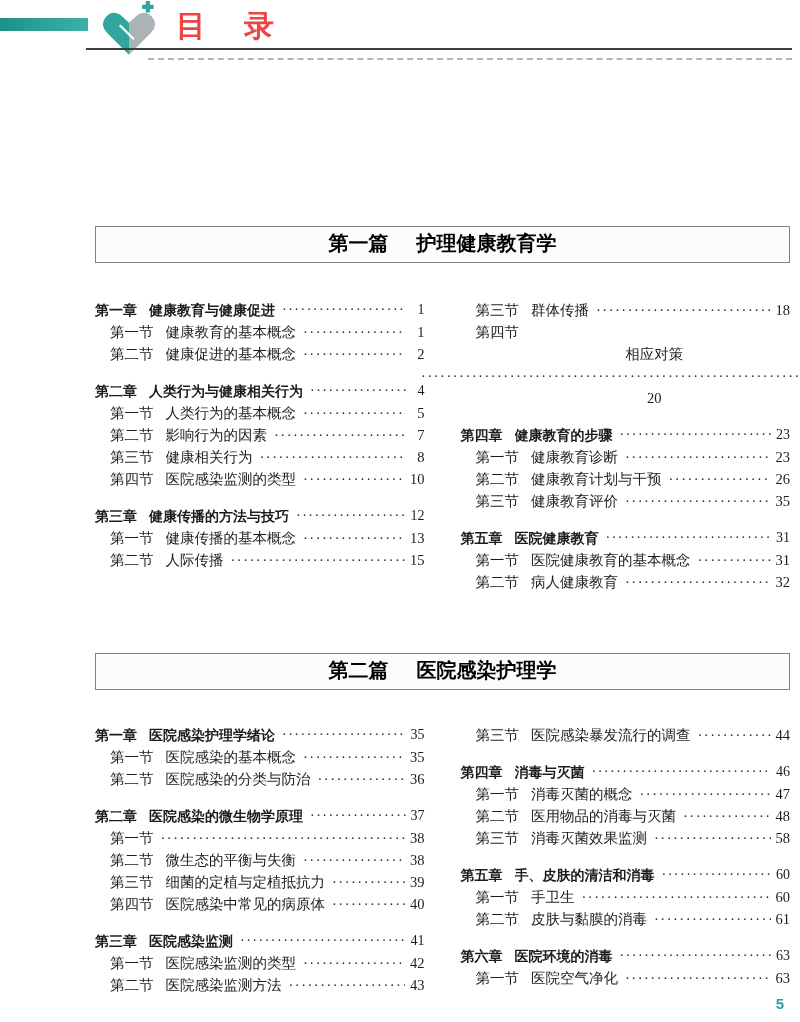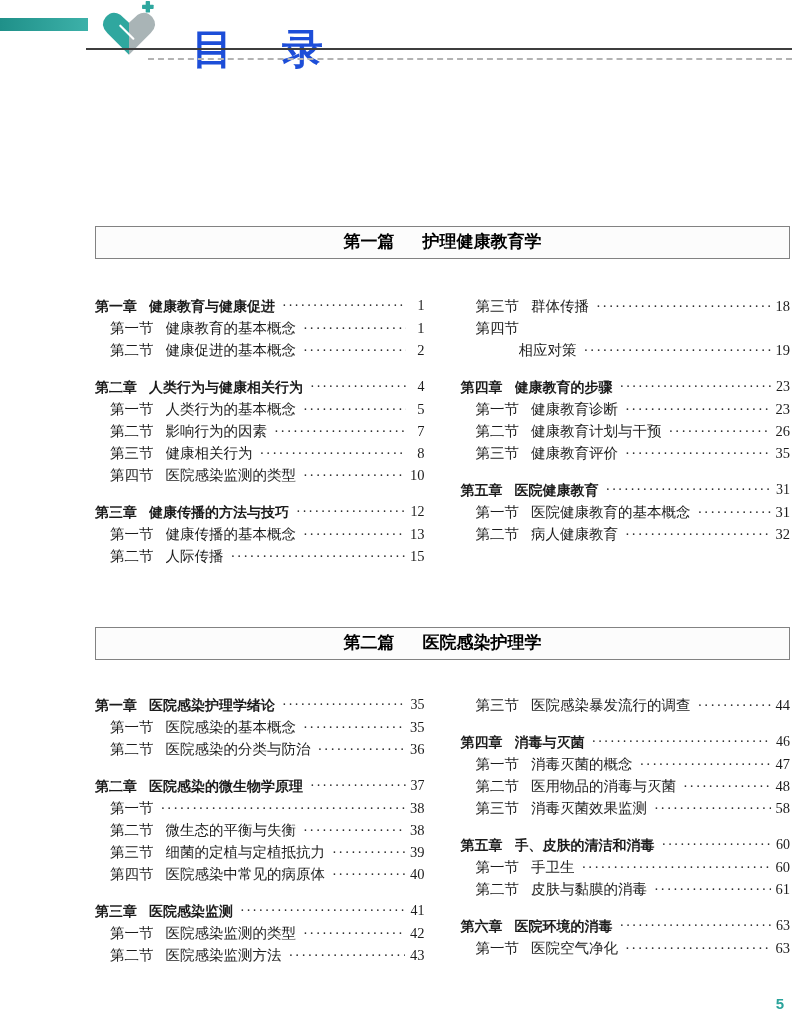--- a/index.html
+++ b/index.html
@@ -8,55 +8,55 @@
     background:#ffffff; overflow:hidden;
     font-family:"Liberation Serif", serif; color:#1c1c1c;
   }
   
   .accent-bar {
     position:absolute; left:0; top:18px; width:88px; height:13px;
     background:linear-gradient(90deg,#1f9089,#3db1a9);
   }
   .logo { position:absolute; left:92px; top:1px; width:74px; height:58px; }
   .page-title {
-    position:absolute; left:176px; top:6px; margin:16px;
+    position:absolute; left:176px; top:6px; margin:0;
     font-family:"Liberation Sans", sans-serif; font-weight:bold;
-    font-size:41px; letter-spacing:4px; color:#1d4ed8;
+    font-size:30px; letter-spacing:4px; color:#ef4444;
   }
   .rule-solid {
     position:absolute; left:86px; top:48px; width:706px;
     border-top:2px solid #3d3d3d;
   }
   .rule-dashed {
     position:absolute; left:148px; top:58px; width:644px;
     border-top:2px dashed #b3b3b3;
   }
   
   .content { position:absolute; left:95px; top:226px; width:695px; }
   .banner {
     border:1px solid #828282; background:#fcfcfc;
     text-align:center; padding:3px 0 5px;
-    font-weight:bold; font-size:17px; color:#000;
+    font-weight:bold; font-size:20px; color:#000;
   }
   .b-num { margin-right:28px; }
   .columns { display:flex; gap:36px; margin-top:36px; }
   .part2 { margin-top:60px; }
   .part2 .columns { margin-top:34px; }
   .col { flex:1; min-width:0; }
   .row {
     display:flex; align-items:center; white-space:nowrap;
     font-size:14.5px; line-height:22px;
   }
   .row.section { padding-left:15px; }
   .row.chapter {
     margin-top:15px; font-weight:bold; font-size:14px;
     font-family:"Liberation Sans", sans-serif;
   }
   .col > .row:first-child { margin-top:0; }
-  .row.cont { padding-left:58px; }
+  .row.cont { padding-left:58px;flex-direction:column; }
   .num { flex:none; }
   .title { flex:none; margin-left:12px; overflow:hidden; }
   .cont-title { margin-left:0; }
   .dots {
     flex:1 1 auto; overflow:hidden; margin:0 5px 0 7px;
     color:#2c2c2c; letter-spacing:1.5px;
     font-family:"Liberation Serif", serif; font-weight:normal;
   }
   .dots::after {
     content:"··········································································";
@@ -177,21 +177,21 @@
               <span class="title">群体传播</span>
               <span class="dots"></span>
               <span class="pg">18</span>
             </div>
             <div class="row section">
               <span class="num">第四节</span>
             </div>
             <div class="row section cont">
               <span class="title cont-title">相应对策</span>
               <span class="dots"></span>
-              <span class="pg">19</span>
+              <span class="pg">20</span>
             </div>
             <div class="row chapter">
               <span class="num">第四章</span>
               <span class="title">健康教育的步骤</span>
               <span class="dots"></span>
               <span class="pg">23</span>
             </div>
             <div class="row section">
               <span class="num">第一节</span>
               <span class="title">健康教育诊断</span>

